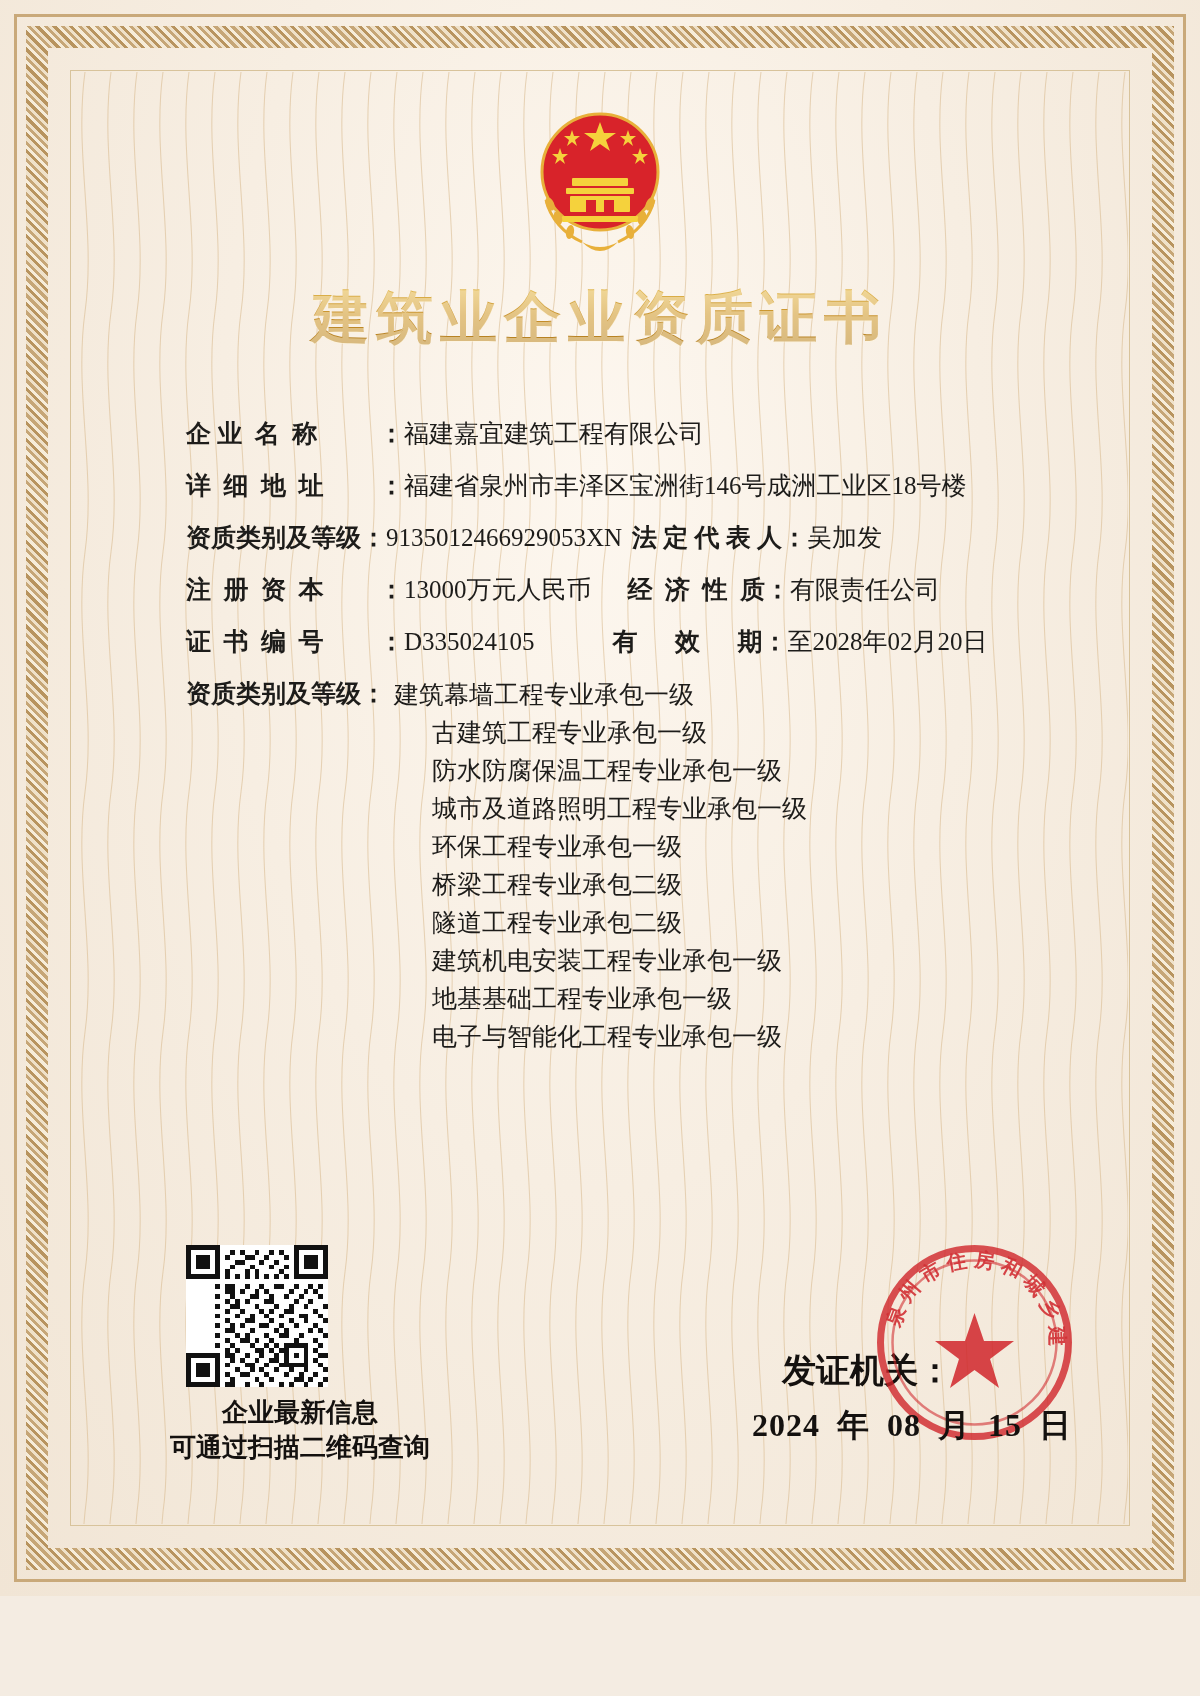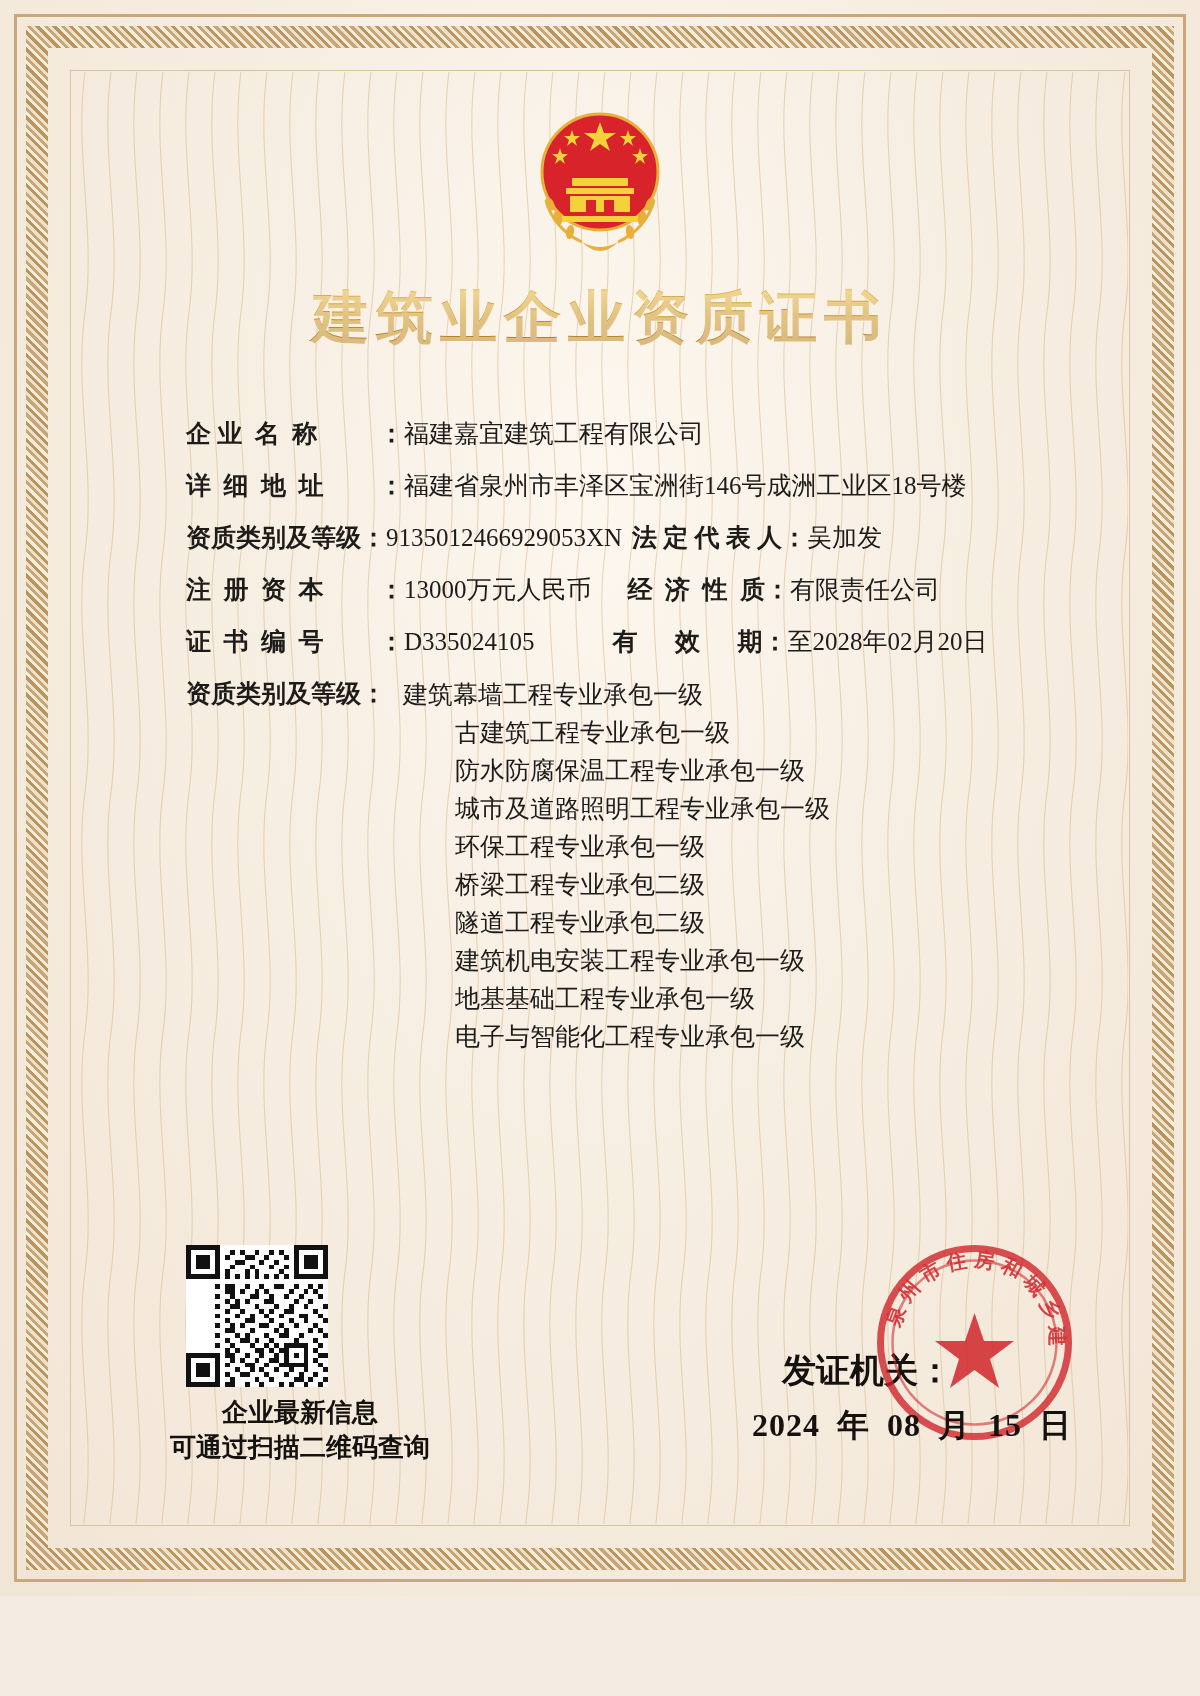--- a/index.html
+++ b/index.html
@@ -113,22 +113,22 @@
   .seg2 { margin-left: 10px; }
 
   
   .qual-row { align-items: flex-start; margin-bottom: 0; }
   .qual-list {
     display: flex; flex-direction: column;
     gap: 5px;
     font-size: 25px;
     line-height: 1.32;
   }
-  .qual-list .q-first { margin-left: 17px; }
-  .qual-list .q-ind { margin-left: 25px; padding-left: 44px; }
+  .qual-list .q-first { margin-left: 8px; }
+  .qual-list .q-ind { margin-left: 2px; padding-left: 44px; }
 
   
   .qr {
     position: absolute;
     left: 186px; top: 1245px;
     width: 142px; height: 142px;
     background: #fff;
   }
   .qr svg { display:block; }
 

